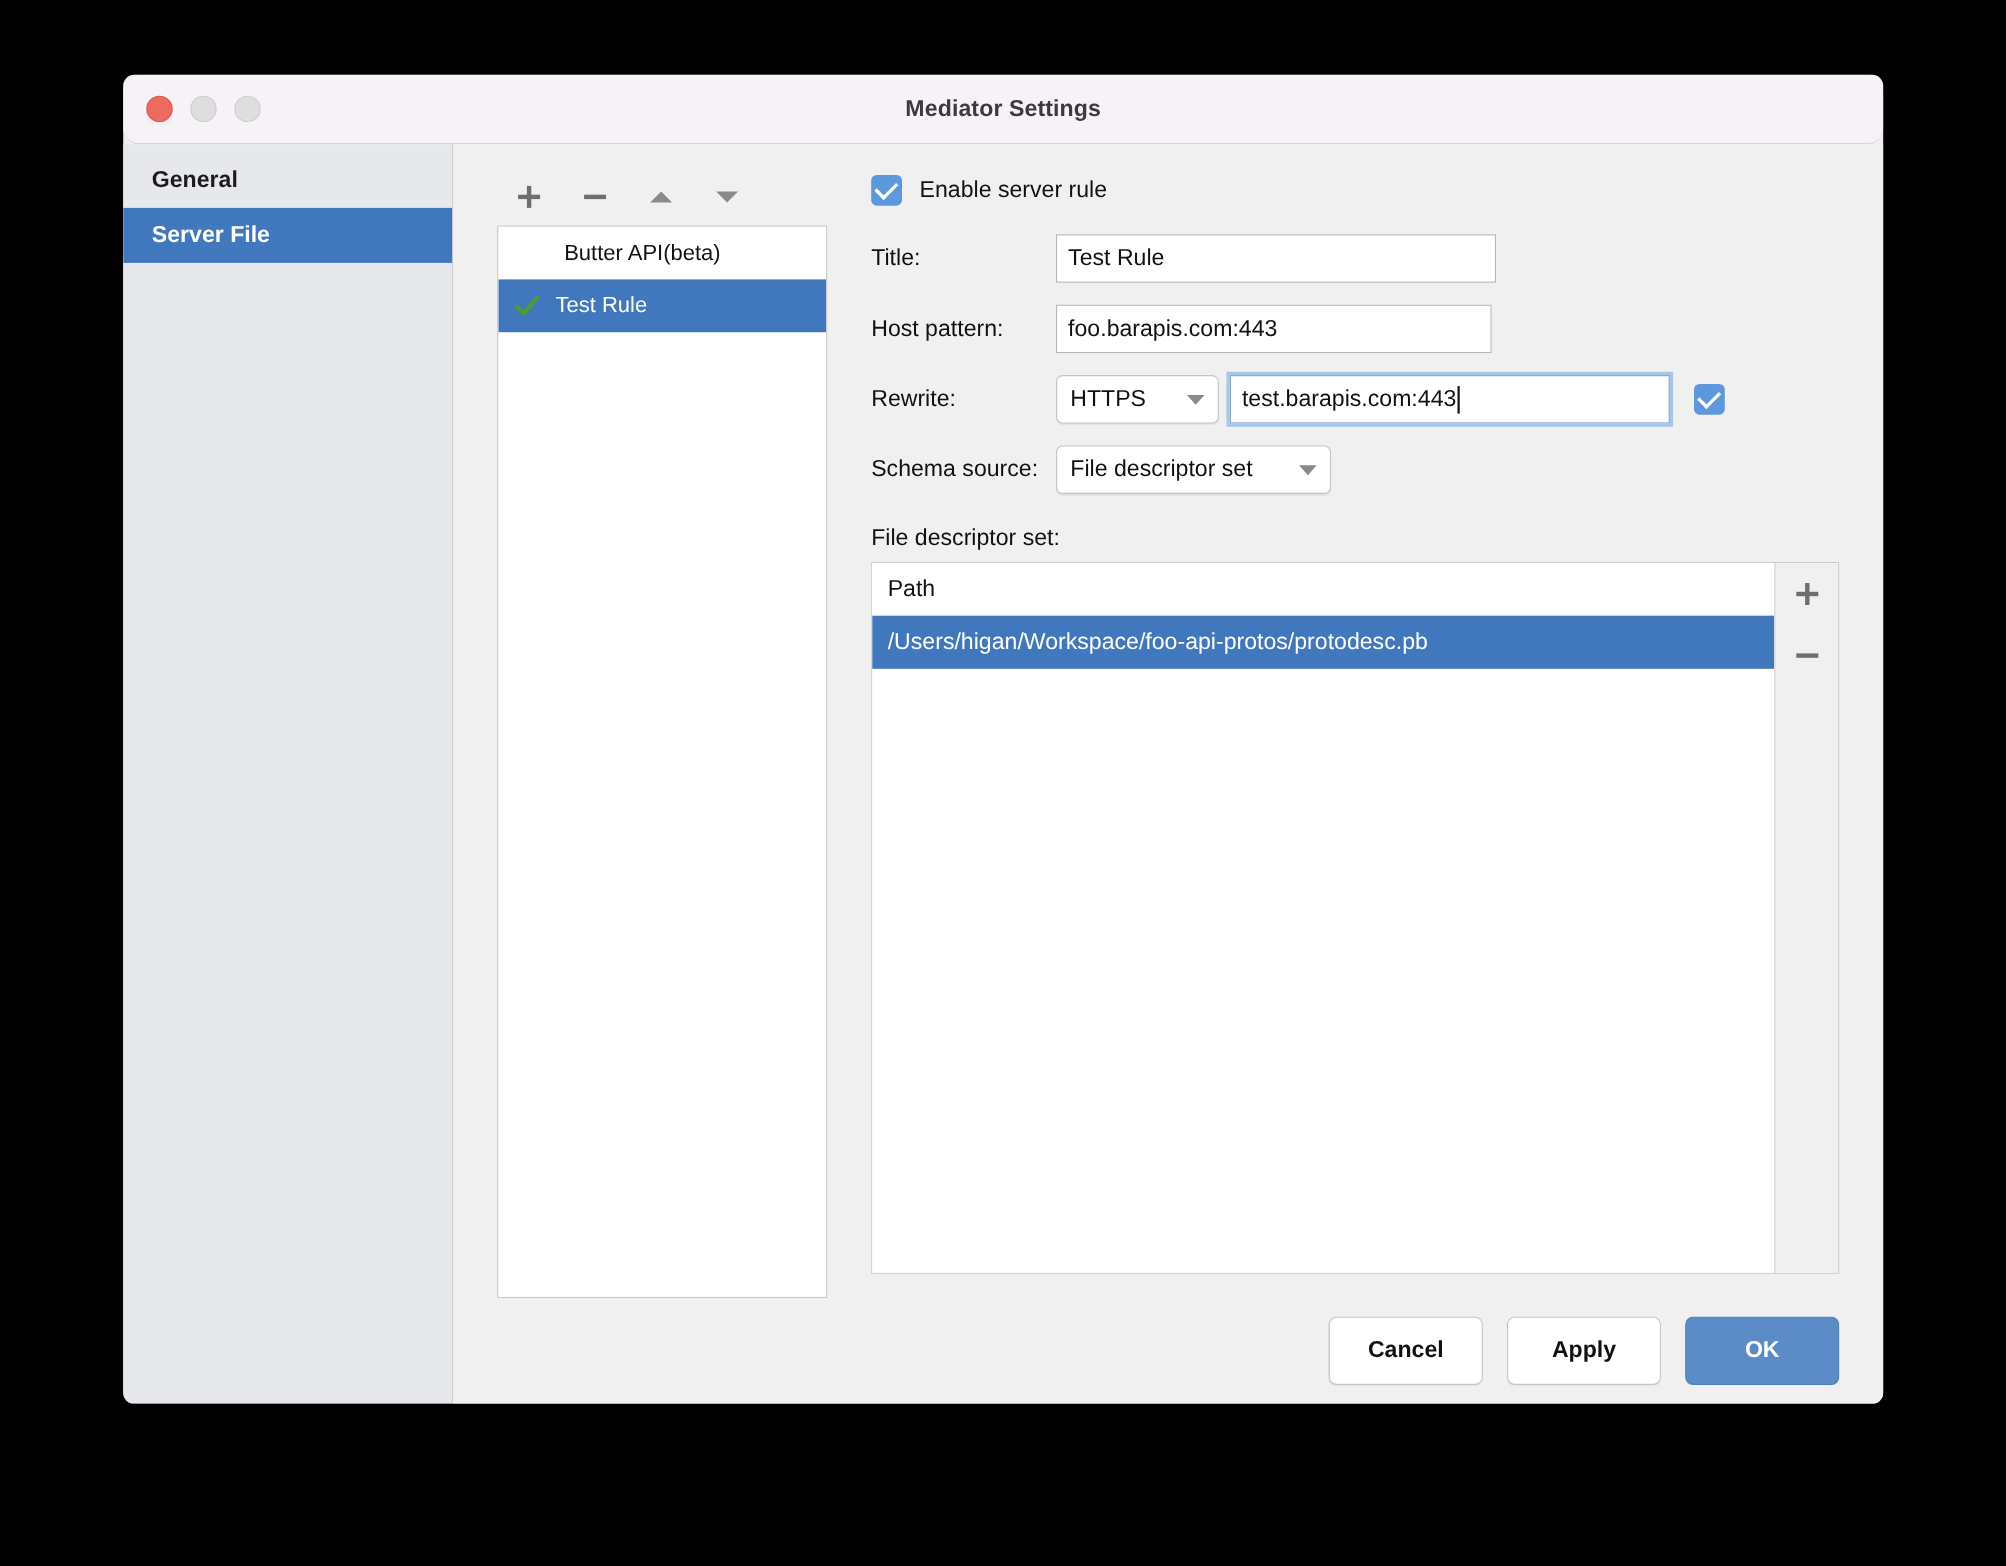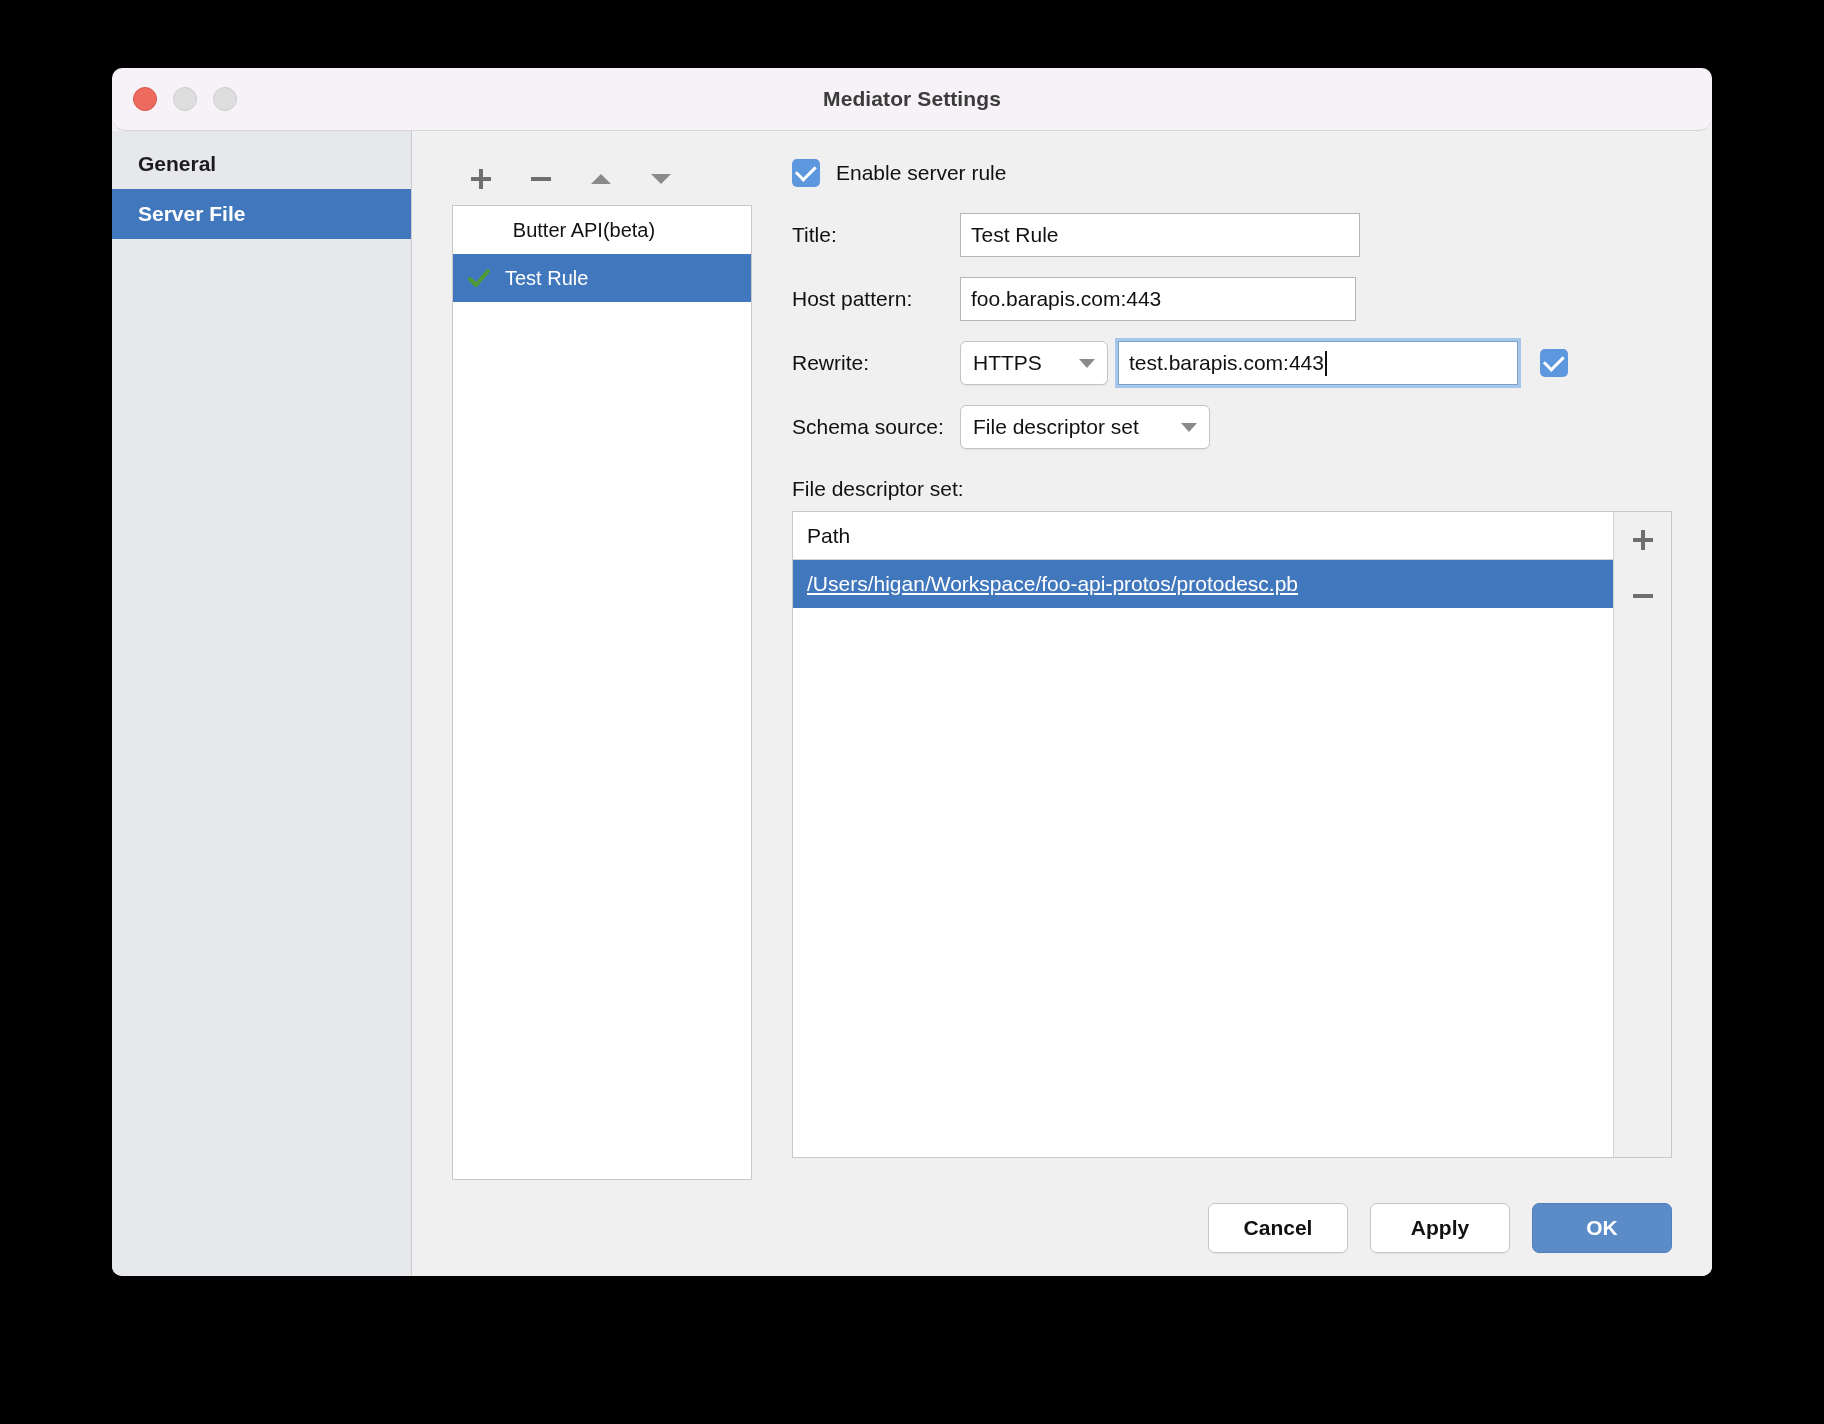--- a/index.html
+++ b/index.html
@@ -299,21 +299,20 @@
   }
   .path-row {
     height: 48px;
     min-height: 48px;
     display: flex;
     align-items: center;
     padding-left: 14px;
     font-size: 21px;
     color: #111111;
     box-sizing: border-box;
-    text-decoration: underline;
   }
   .path-row.selected {
     background: #4077bd;
     color: #ffffff;
   }
   #path-side {
     width: 58px;
     min-width: 58px;
     background: #f0f0f0;
     border-left: 1px solid #d3d3d3;
@@ -339,21 +338,21 @@
     min-height: 96px;
     background: #f0f0f0;
     display: flex;
     align-items: center;
     justify-content: flex-end;
     padding-right: 40px;
     gap: 22px;
     box-sizing: border-box;
   }
   .btn {
-    height: 50px;
+    height: 62px;
     min-width: 140px;
     border-radius: 7px;
     display: flex;
     align-items: center;
     justify-content: center;
     font-size: 21px;
     font-weight: bold;
     box-sizing: border-box;
     padding: 0 20px;
   }

